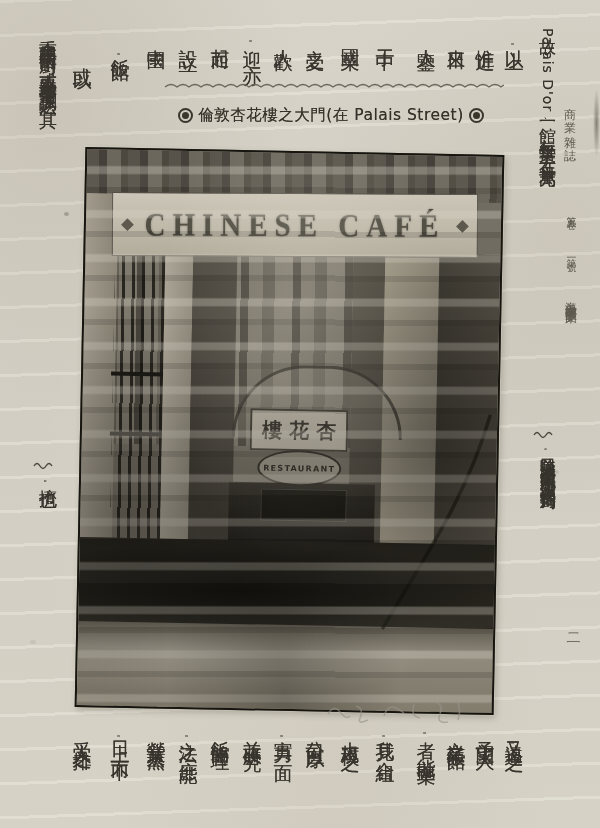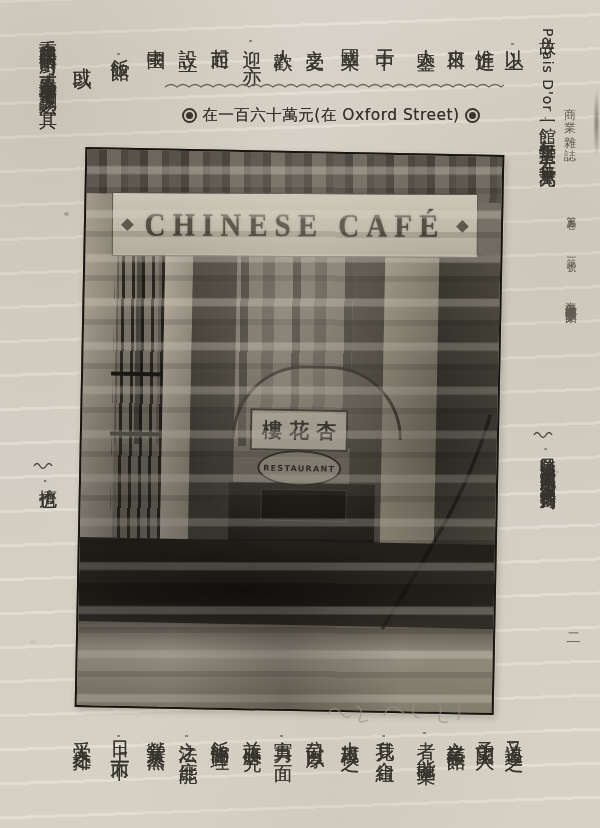--- a/index.html
+++ b/index.html
@@ -160,21 +160,21 @@
       <div class="vcol strip" style="left: 104px; top: 726px;">日上<span class="p">。</span>而不</div>
       <div class="vcol strip" style="left: 66px; top: 726px;">受人之排</div>
     </div>
 
   <svg class="wavy" style="left:164px;top:82px;" width="340" height="9" viewBox="0 0 340 9">
     <path id="wline" fill="none" stroke="#6b665a" stroke-width="1.3" d="M1 5 q6 -5 12 0 q6 -5 12 0 q6 -5 12 0 q6 -5 12 0 q6 -5 12 0 q6 -5 12 0 q6 -5 12 0 q6 -5 12 0 q6 -5 12 0 q6 -5 12 0 q6 -5 12 0 q6 -5 12 0 q6 -5 12 0 q6 -5 12 0 q6 -5 12 0 q6 -5 12 0 q6 -5 12 0 q6 -5 12 0 q6 -5 12 0 q6 -5 12 0 q6 -5 12 0 q6 -5 12 0 q6 -5 12 0 q6 -5 12 0 q6 -5 12 0 q6 -5 12 0 q6 -5 12 0 q6 -5 12 0 q6 -5 12 0"></path>
   </svg>
 
   <div class="caption">
     <span class="bullseye"></span>
-    <span>在一百六十萬元(在 Oxford Street)</span>
+    <span>倫敦杏花樓之大門(在 Palais Street)</span>
     <span class="bullseye"></span>
   </div>
 
   <div class="photo">
     <div class="photo-inner">
       <div class="ph ph-masonry"></div>
       <div class="ph ph-mid"></div>
       <div class="ph ph-leftwall"></div>
       <div class="ph ph-pipes"></div>
       <div class="ph ph-crossbar" style="top:222px;"></div>

